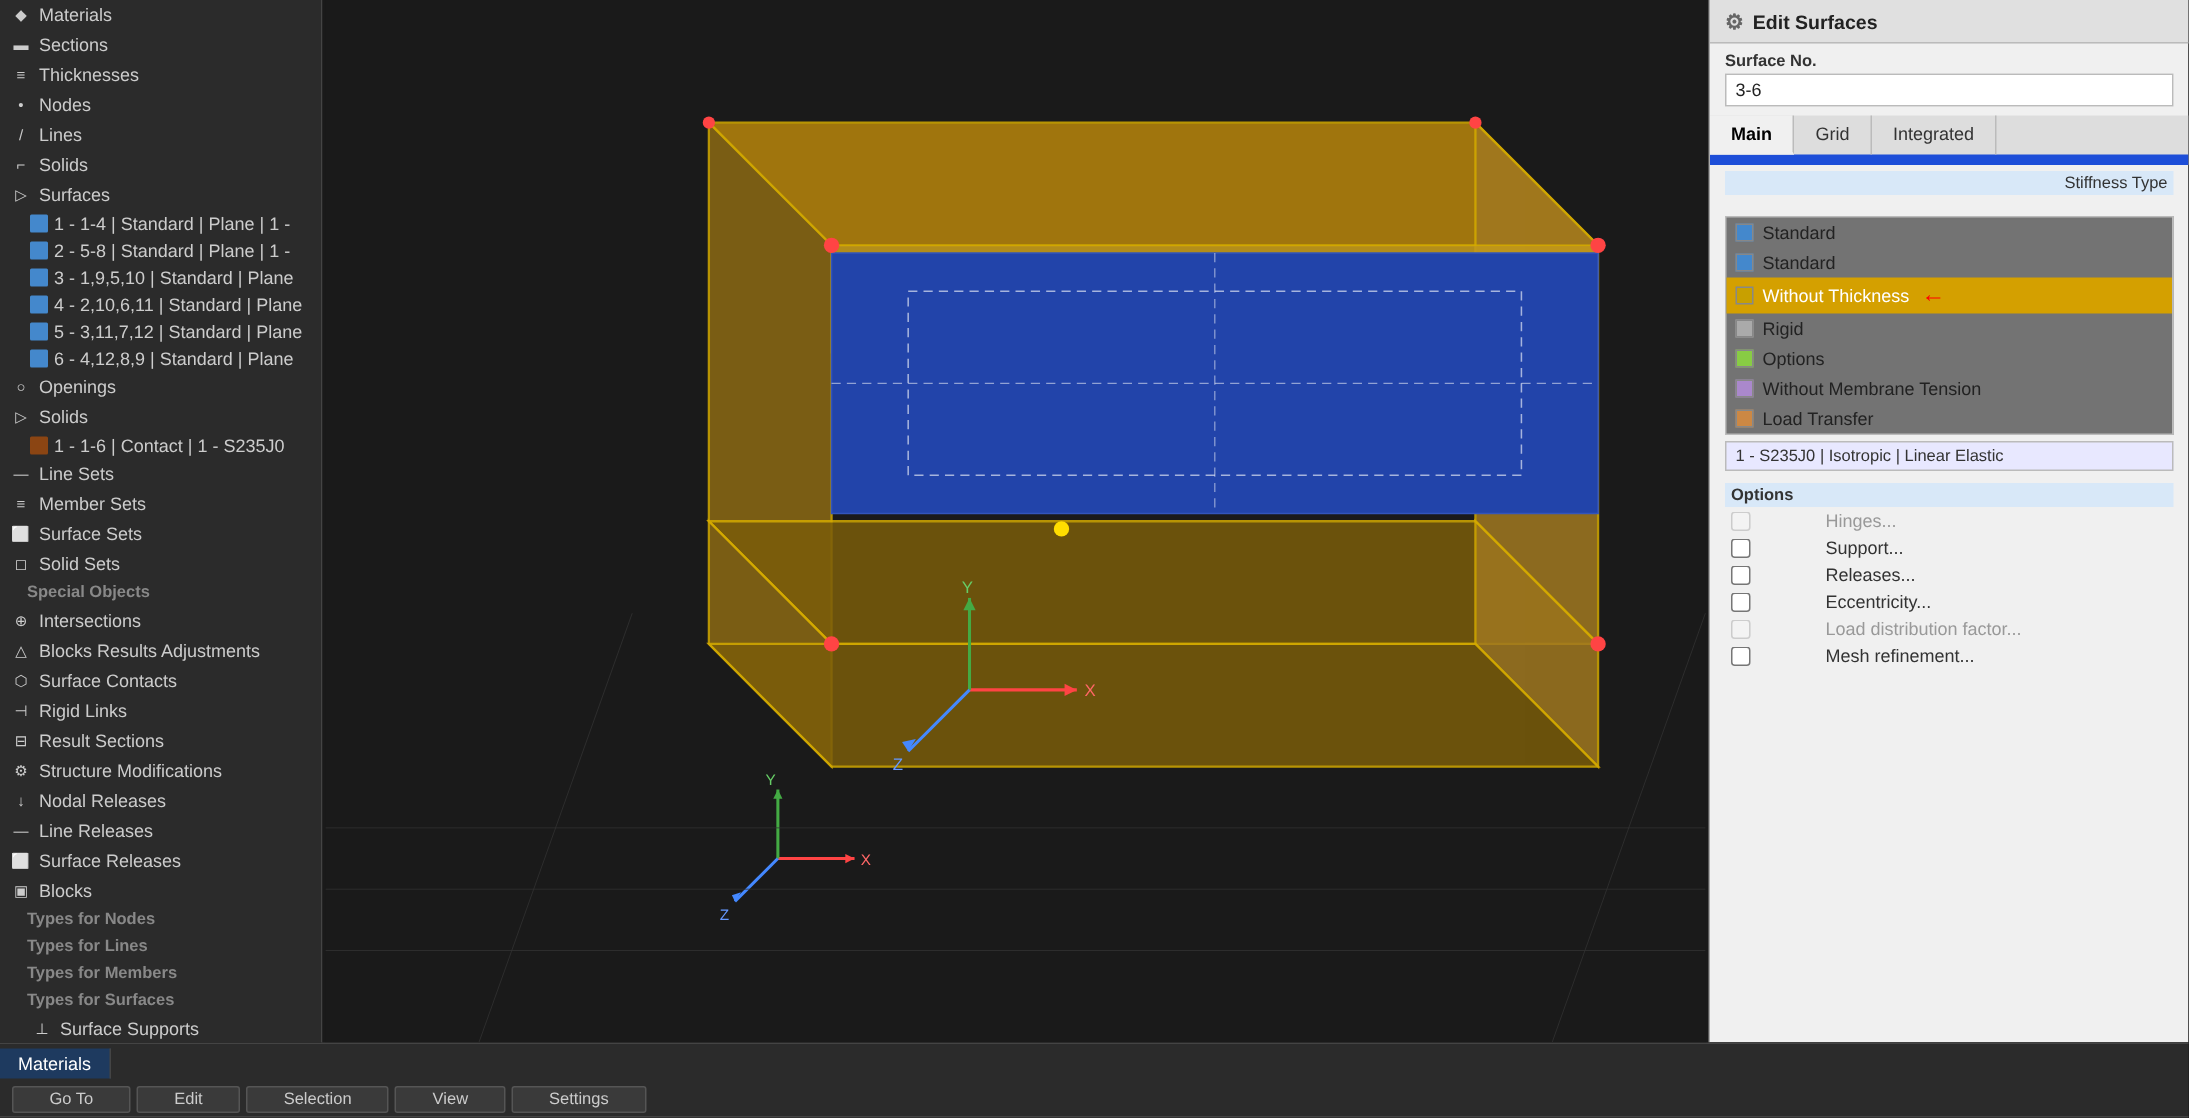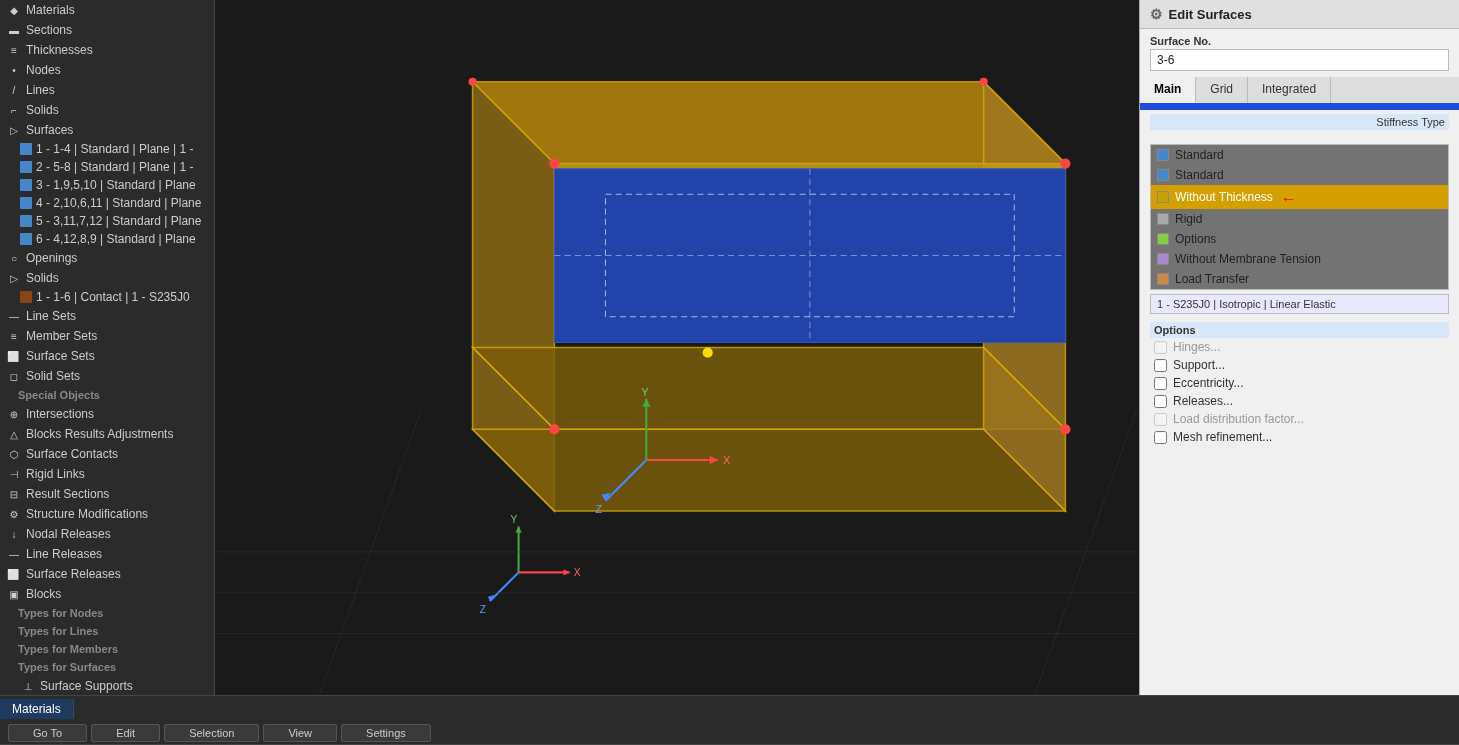--- a/index.html
+++ b/index.html
@@ -32,21 +32,21 @@
     .stiffness-section { padding: 4px 10px 4px 10px; }
     .stiffness-label { font-size: 11px; color: #333; font-weight: normal; margin-bottom: 14px; background: #d8e8f8; padding: 2px 4px; text-align: right; }
     .stiffness-list { border: 1px solid #bbb; background: #737373; }
     .stiffness-item { display: flex; align-items: center; padding: 3px 6px; cursor: pointer; font-size: 12px; color: #222; }
     .stiffness-item.highlighted { background: #d4a000; color: white; }
     .stiffness-swatch { width: 12px; height: 12px; margin-right: 6px; flex-shrink: 0; border: 1px solid #888; }
     .stiffness-item .arrow { margin-left: 8px; color: red; font-size: 16px; font-weight: bold; }
     .material-row { background: #e8e8ff; border: 1px solid #bbb; margin: 0 10px 4px 10px; padding: 3px 6px; font-size: 11px; color: #333; }
     .options-section { padding: 4px 10px; }
     .options-label { font-size: 11px; font-weight: bold; color: #333; background: #d8e8f8; padding: 2px 4px; margin-bottom: 0; }
-    .option-row { display: flex; align-items: center; padding: 2px 4px; font-size: 12px; color: #333; }
+    .option-row { display: flex; align-items: center; padding: 2px 4px; font-size: 12px; color: #333; gap: 44px; }
     .option-row input[type=checkbox] { margin-right: 6px; }
     .option-row.disabled { color: #999; }
     .option-row .option-label { cursor: pointer; }
 
     
     #bottom-bar { background: #2b2b2b; border-top: 1px solid #444; padding: 3px 0; display: flex; align-items: center; }
     .bottom-tab { padding: 3px 12px; color: #ccc; font-size: 12px; cursor: pointer; border-right: 1px solid #444; }
     .bottom-tab.active { background: #1e3a5f; color: white; }
     #toolbar { background: #2b2b2b; padding: 2px 8px; display: flex; align-items: center; gap: 4px; border-bottom: 1px solid #444; }
     .toolbar-btn { background: #3a3a3a; border: 1px solid #555; color: #ccc; padding: 2px 24px; font-size: 11px; cursor: pointer; border-radius: 2px; }
@@ -323,25 +323,25 @@
     <div class="option-row disabled">
           <input type="checkbox" disabled="" style="">
           <span class="option-label">Hinges...</span>
         </div>
         <div class="option-row">
           <input type="checkbox" style="">
           <span class="option-label">Support...</span>
         </div>
         <div class="option-row">
           <input type="checkbox" style="">
-          <span class="option-label">Eccentricity...</span>
+          <span class="option-label">Releases...</span>
         </div>
         <div class="option-row">
           <input type="checkbox" style="">
-          <span class="option-label">Releases...</span>
+          <span class="option-label">Eccentricity...</span>
         </div>
         <div class="option-row disabled">
           <input type="checkbox" disabled="" style="">
           <span class="option-label">Load distribution factor...</span>
         </div>
         <div class="option-row">
           <input type="checkbox" style="">
           <span class="option-label">Mesh refinement...</span>
         </div>
       </div>

